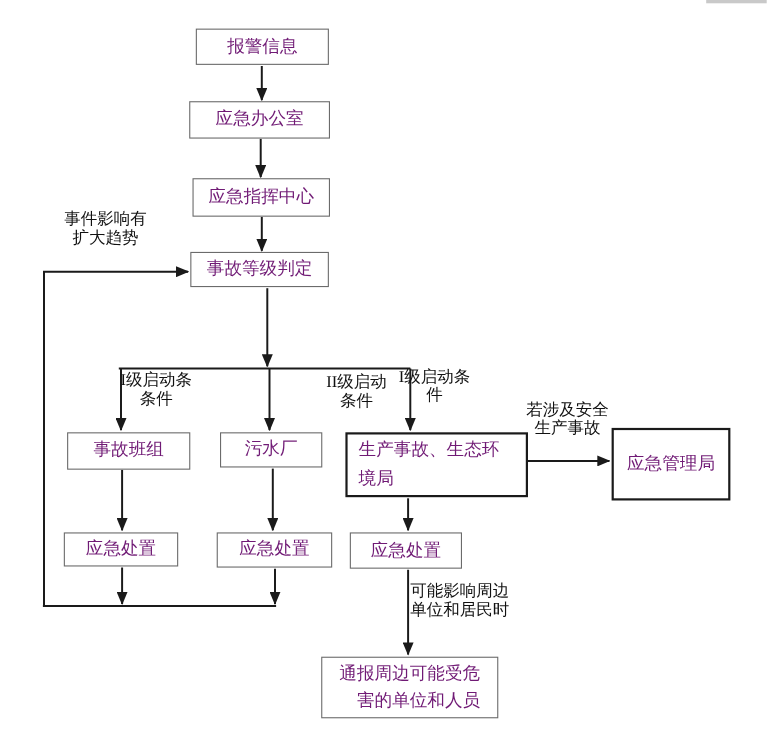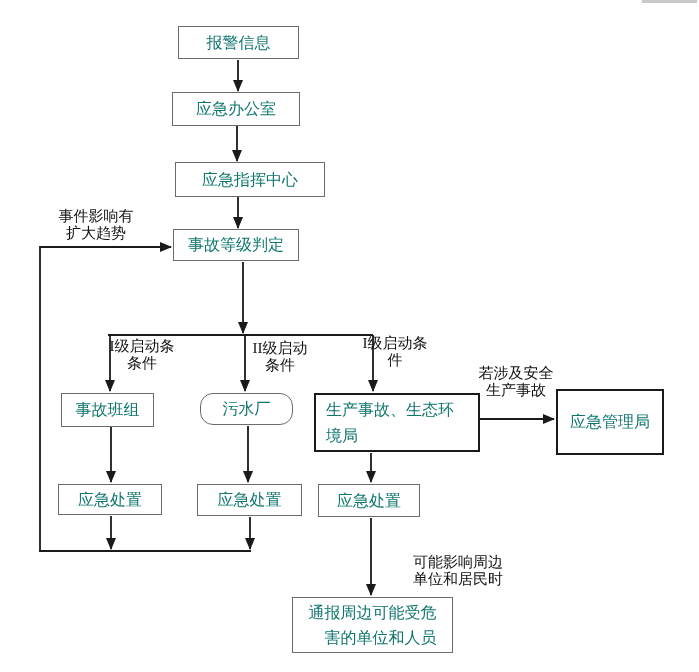--- a/index.html
+++ b/index.html
@@ -5,50 +5,50 @@
   html,body{margin:0;padding:0;}
   body{background:#ffffff;font-family:"Liberation Serif","DejaVu Serif",serif;}
   .stage{
     position:relative;width:699px;height:672px;background:#ffffff;overflow:hidden;
     color:#111;
   }
   .connectors{position:absolute;left:0;top:0;width:699px;height:672px;}
   .box{
     position:absolute;background:#ffffff;border:1px solid #6b6b6b;
     display:flex;align-items:center;justify-content:center;
-    text-align:center;font-size:16px;line-height:22px;color:#0f766e;
+    text-align:center;font-size:16px;line-height:22px;color:#701a75;
     white-space:pre-line;box-sizing:border-box;
   }
   .box.dark{border:2px solid #1a1a1a;}
   .box.left{justify-content:flex-start;text-align:left;padding-left:10px;line-height:26px;}
   .edge-label{
     position:absolute;font-size:15px;line-height:17px;color:#111;
     white-space:pre-line;text-align:center;
   }
   .edge-label.left-align{text-align:left;}
   
   .b-alarm        {left:178px;top:26px; width:121px;height:33px;}
   .b-office       {left:172px;top:92px; width:128px;height:34px;}
-  .b-command      {left:175px;top:162px;width:150px;height:35px;}
+  .b-command      {left:175px;top:162px;width:125px;height:35px;}
   .b-level        {left:173px;top:229px;width:126px;height:32px;}
-  .b-team         {left:61px; top:393px;width:93px; height:34px;}
-  .b-sewage       {left:200px;top:393px;width:93px; height:32px;border-radius:13px;}
+  .b-team         {left:61px; top:393px;width:112px; height:34px;}
+  .b-sewage       {left:200px;top:393px;width:93px; height:32px;}
   .b-gov          {left:314px;top:393px;width:166px;height:59px;font-size:16px;}
   .b-mgmt         {left:556px;top:389px;width:108px;height:66px;}
   .b-disposal1    {left:58px; top:484px;width:104px;height:31px;}
   .b-disposal2    {left:197px;top:484px;width:105px;height:32px;}
   .b-disposal3    {left:318px;top:484px;width:102px;height:33px;}
   .b-notify       {left:292px;top:597px;width:161px;height:56px;line-height:25px;text-align:right;}
   
-  .l-trend   {left:48px; top:192px;width:96px;margin-top:16px;}
+  .l-trend   {left:48px; top:192px;width:96px;}
   .l-lv3     {left:108px;top:338px;width:68px;}
-  .l-lv2     {left:246px;top:340px;width:68px;}
+  .l-lv2     {left:246px;top:340px;width:68px;padding-left:44px;}
   .l-lv1     {left:360px;top:335px;width:70px;}
   .l-safety  {left:474px;top:365px;width:84px;}
-  .l-affect  {left:373px;top:554px;width:92px;margin-left:40px;}
+  .l-affect  {left:373px;top:530px;width:92px;}
   .corner-bar{position:absolute;left:642px;top:0;width:55px;height:3px;background:#c9c9c9;}
 </style>
 </head>
 <body>
 
 <div class="stage">
 
   <svg class="connectors" viewBox="0 0 699 672" xmlns="http://www.w3.org/2000/svg">
     <defs>
       <marker id="ah" markerUnits="userSpaceOnUse" markerWidth="12" markerHeight="10" refX="11" refY="5" orient="auto">

